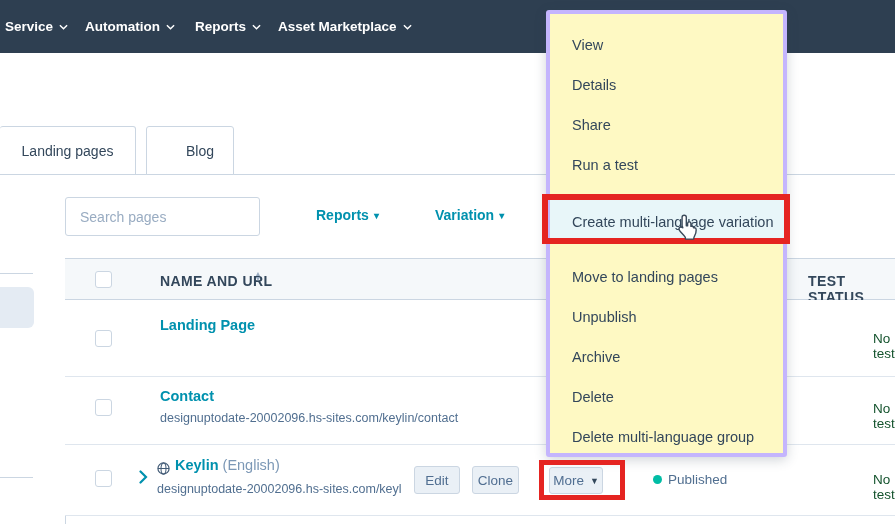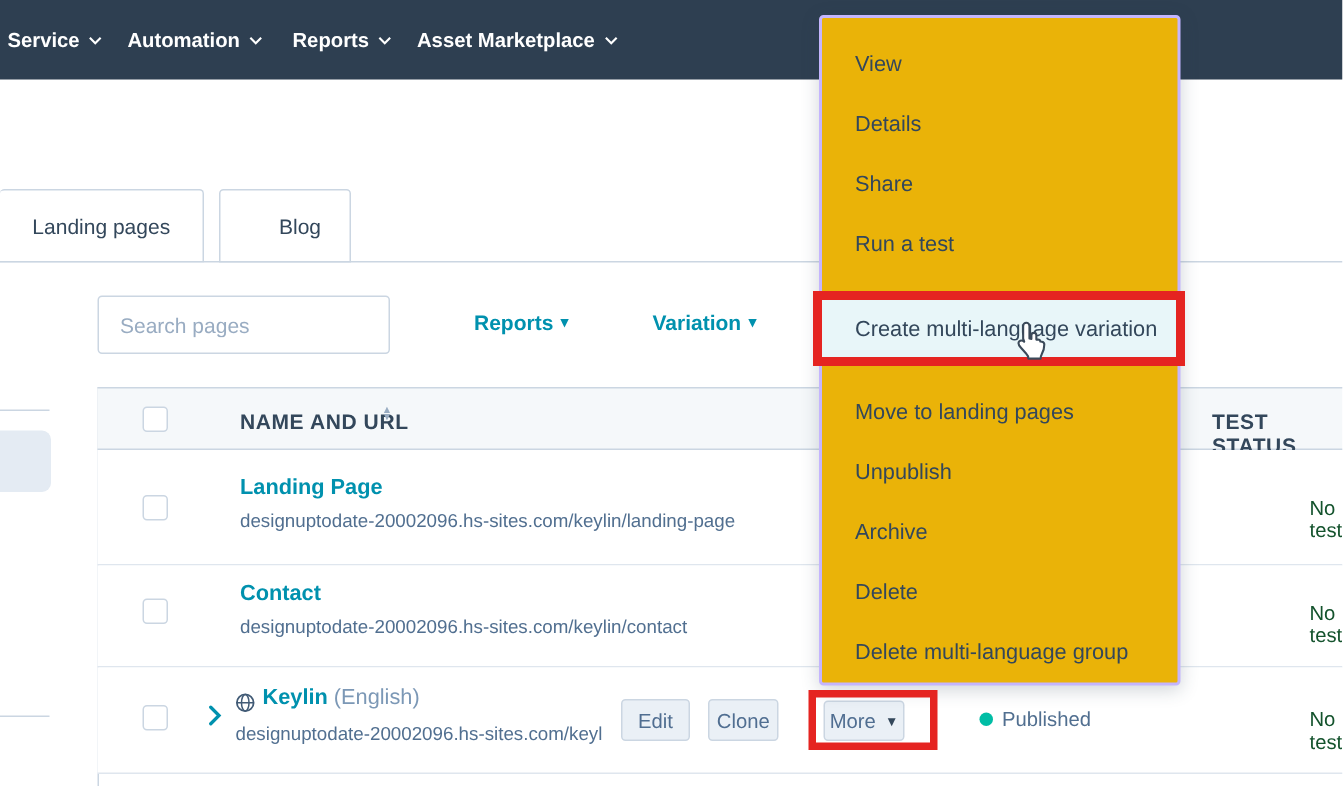--- a/index.html
+++ b/index.html
@@ -60,21 +60,21 @@
   .btn { position:absolute; background:#eaf0f6; border:1px solid #cbd6e2; border-radius:3px;
          color:#506e91; font-size:13.5px; font-family:inherit;
          display:flex; align-items:center; justify-content:center; gap:6px; cursor:pointer; }
   .btn .btn-caret { font-size:9px; color:#33475b; }
   .status-dot { position:absolute; width:9px; height:9px; border-radius:50%; }
   .status-text { position:absolute; color:#516f90; font-size:13.5px; }
   .row-chevron { position:absolute; cursor:pointer; }
 
   
   .menu { position:absolute; left:546px; top:10px; width:241px; height:447px;
-          background:#eab308; border:2px solid #c4b5fd; border-radius:3px;
+          background:#fef9c3; border:4px solid #c4b5fd; border-radius:3px;
           box-shadow:0 3px 12px rgba(45,62,80,.22); z-index:5; }
   .menu-item { position:absolute; left:0; width:239px; height:40px; line-height:40px;
                padding-left:22px; color:#33475b; font-size:14.5px; cursor:pointer;
                white-space:nowrap; }
   .menu-item.hl { height:44px; line-height:44px; background:#e8f6f9; }
 
   
   .anno { position:absolute; border-style:solid; border-color:#e52421; z-index:6;
           pointer-events:none; }
   #anno-menu { left:542px; top:194px; width:248px; height:50px; border-width:6px; }
@@ -150,21 +150,20 @@
     <span class="th-label" style="left:743px; top:14px;">TEST STATUS</span>
   </div>
   <div class="sort-icon">
       <span>▲</span>
       <span>▼</span>
     </div>
 
   <div class="row" style="top:300px; height:77px;">
     <div class="checkbox" style="left:30px; top:30px;"></div>
     <a class="page-link" style="left:95px; top:17px;">Landing Page</a>
-    <span class="page-url" style="left:95px; top:40px;">designuptodate-20002096.hs-sites.com/keylin/landing-page</span>
     <span class="no-test" style="top:31px;">No test</span>
   </div>
 
   <div class="row" style="top:377px; height:68px;">
     <div class="checkbox" style="left:30px; top:22px;"></div>
     <a class="page-link" style="left:95px; top:11px;">Contact</a>
     <span class="page-url" style="left:95px; top:34px;">designuptodate-20002096.hs-sites.com/keylin/contact</span>
     <span class="no-test" style="top:24px;">No test</span>
   </div>
 

